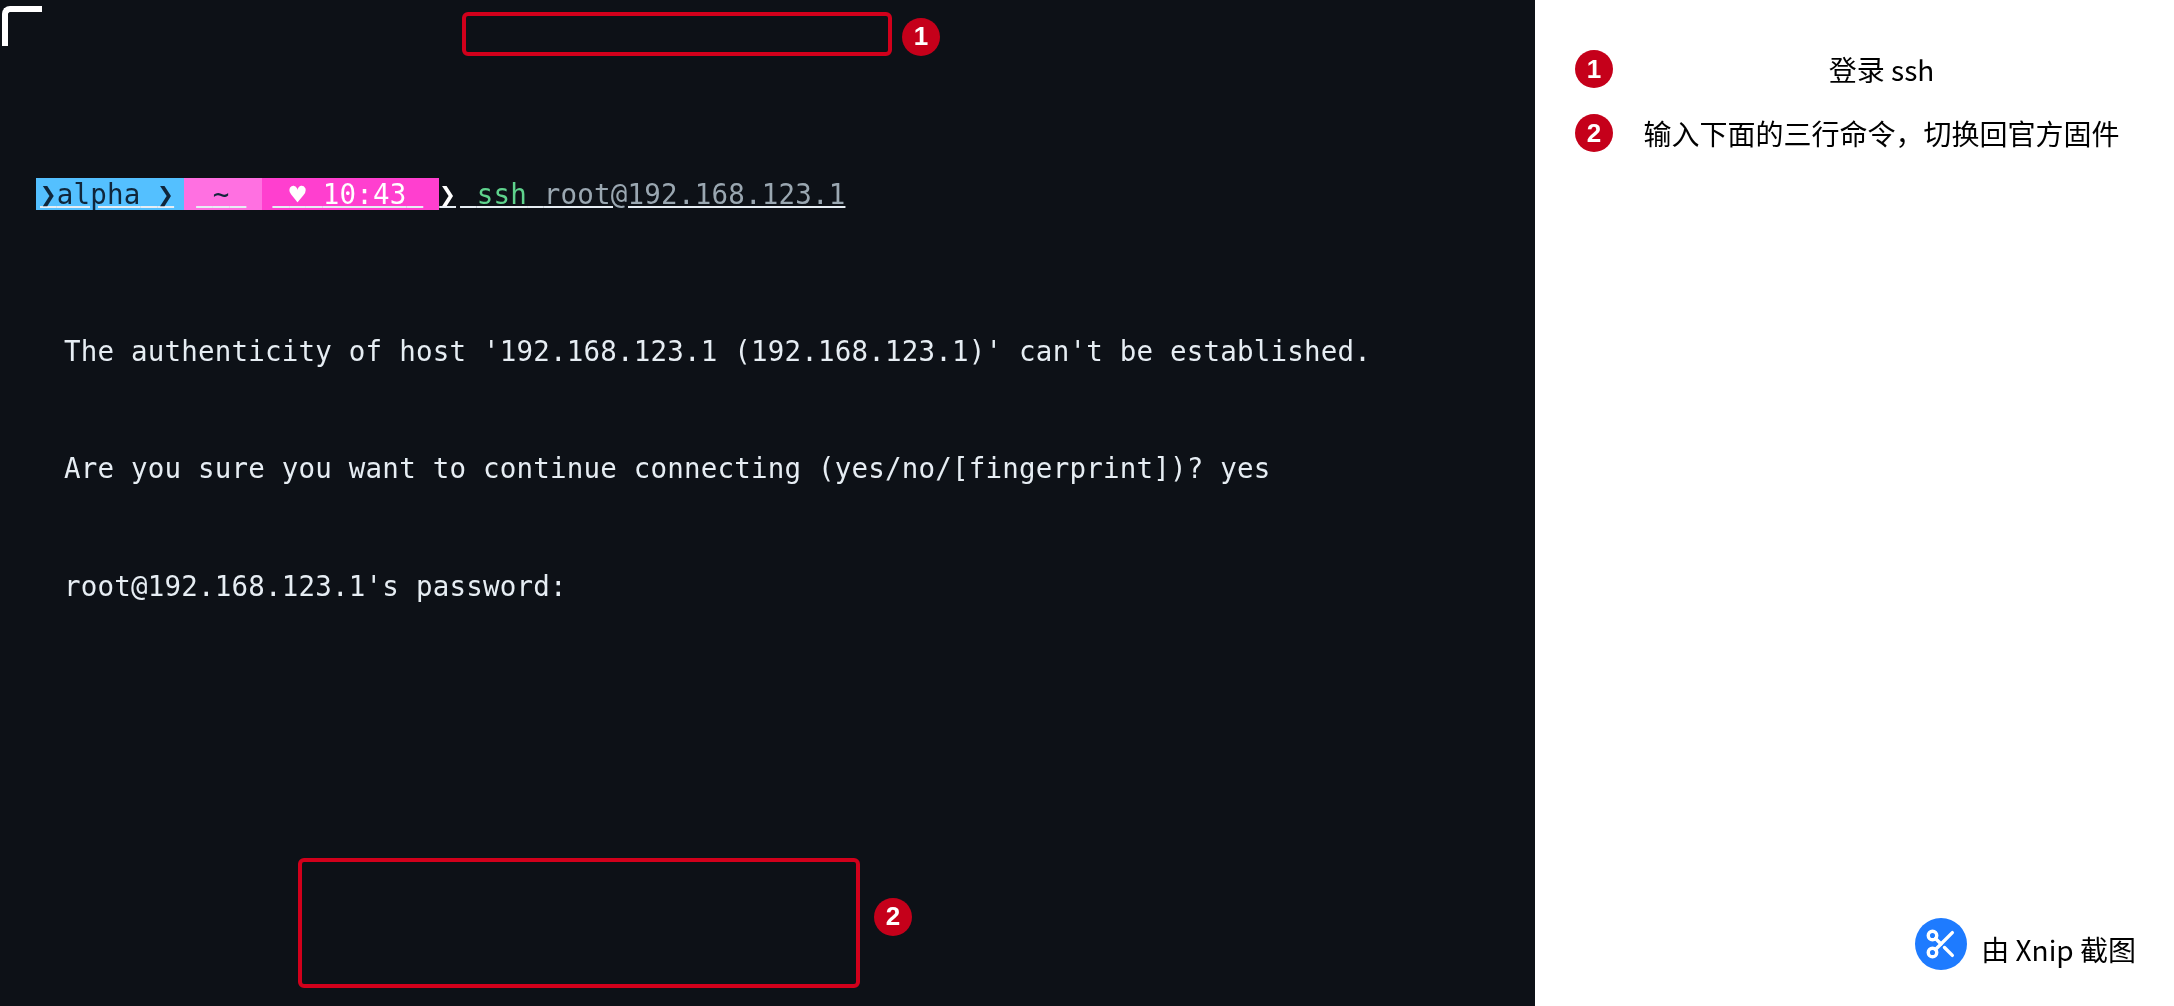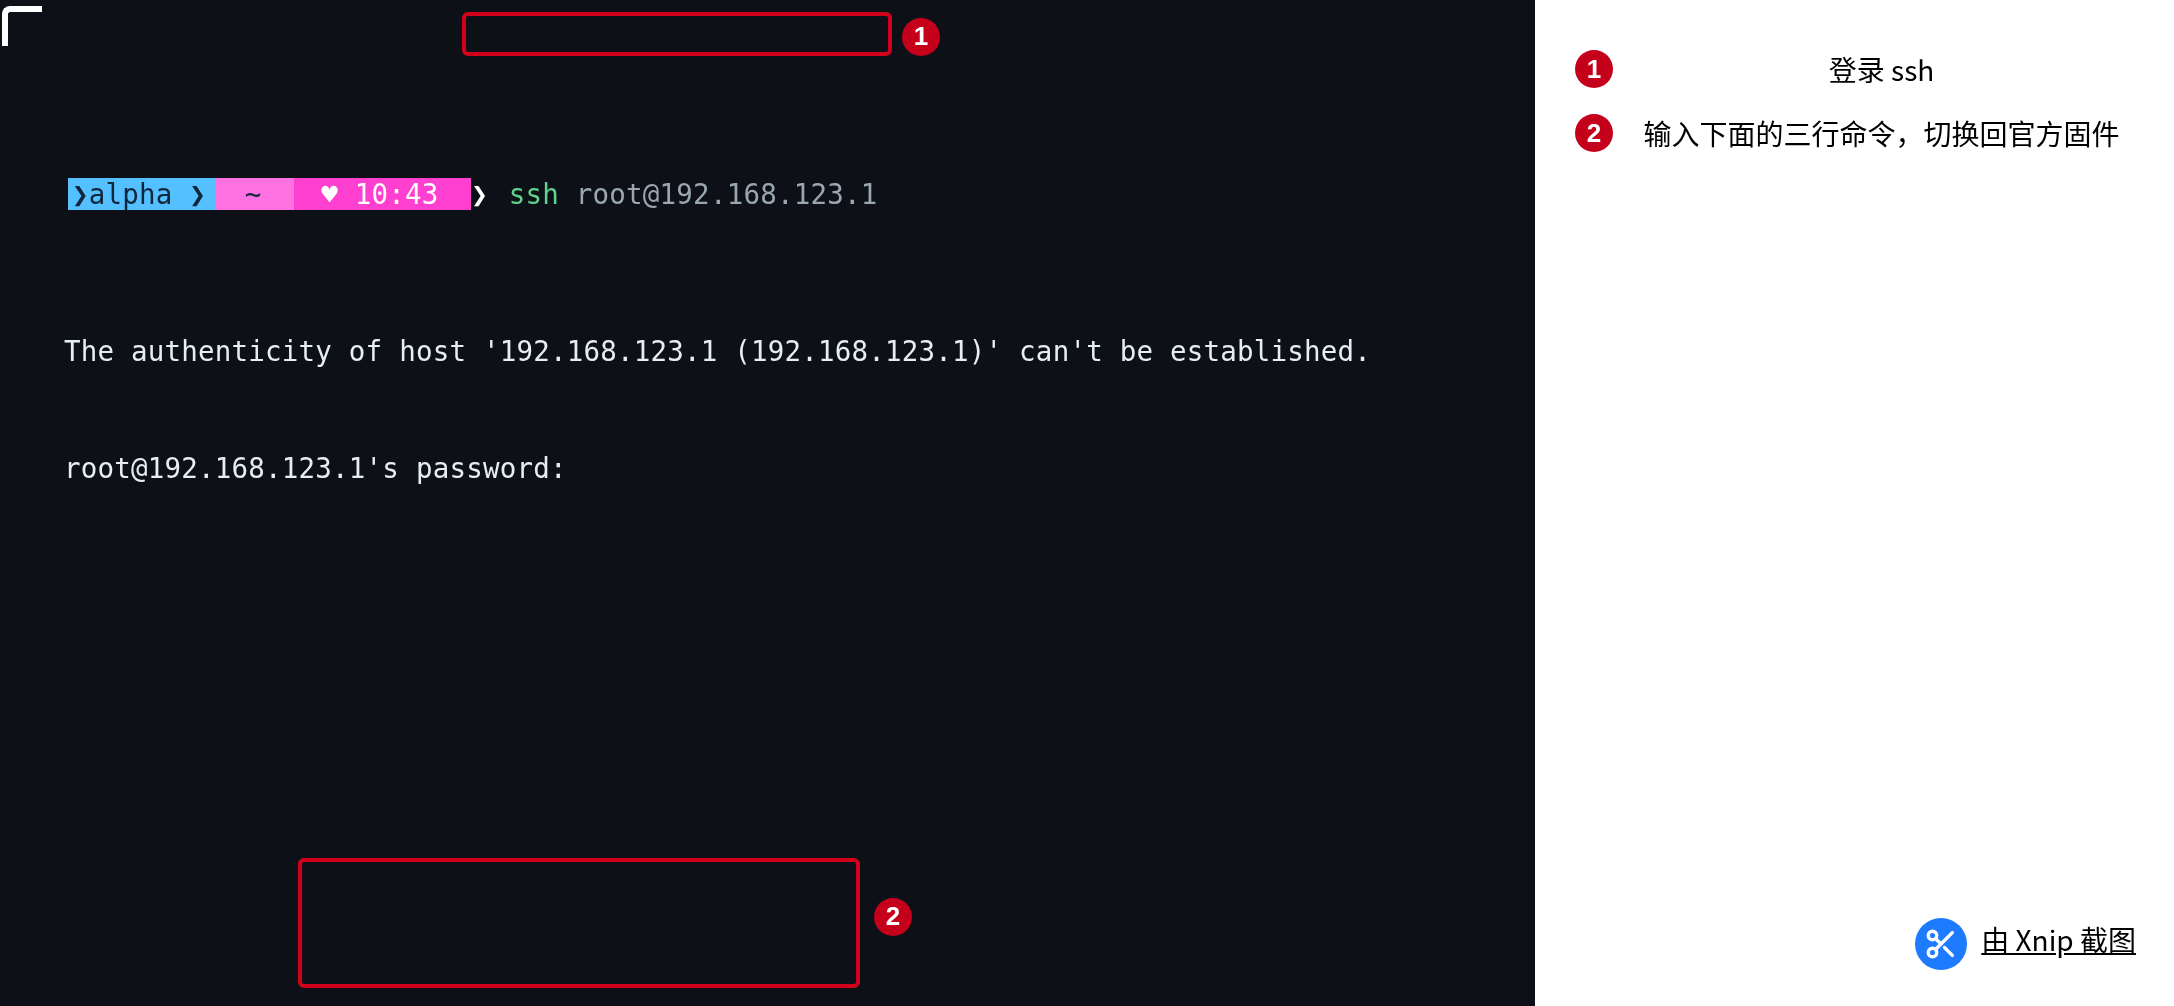--- a/index.html
+++ b/index.html
@@ -12,21 +12,21 @@
     color: #e6edf3;
     font-size: 27.5px;
     line-height: 39.2px;
     letter-spacing: 0.2px;
     padding: 18px 0 0 0;
     overflow: hidden;
     position: relative;
     white-space: pre;
   }
   .term .row { padding-left: 64px; }
-  .prompt-row { padding-left: 68px; }
+  .prompt-row { padding-left: 36px; text-decoration: underline; }
   .seg-host { background: #54c0ff; color: #10263a; padding: 0 10px 0 4px; }
   .seg-home { background: #ff70e1; color: #10263a; padding: 0 16px 0 12px; }
   .seg-time { background: #ff3fcf; color: #ffffff; padding: 0 16px 0 10px; }
   .seg-end  { background: transparent; color: #ffffff; padding: 0 4px 0 0; }
   .cmd-ssh  { color: #5fd38d; }
   .cmd-arg  { color: #9aa7b1; }
   .hl-box   { position: absolute; border: 4px solid #d1001b; border-radius: 6px; pointer-events: none; }
   .badge {
     position: absolute;
     width: 38px; height: 38px;
@@ -62,25 +62,24 @@
     font-size: 26px;
     display: flex; align-items: center; justify-content: center;
     margin-top: 2px;
   }
   .note-text { flex: 1; text-align: center; }
   .watermark {
     position: absolute;
     right: 38px;
     bottom: 36px;
     display: flex;
-    align-items: flex-start;
+    align-items: flex-end;
     gap: 14px;
     color: #000;
     font-size: 28px;
-    text-decoration: underline;
   }
   .wm-icon {
     width: 52px; height: 52px; border-radius: 50%;
     background: #1e7bff;
     display: flex; align-items: center; justify-content: center;
   }
   .wm-icon svg { width: 34px; height: 34px; }
 
   .corner-tl {
     position: absolute;
@@ -95,20 +94,21 @@
 </head>
 <body>
 
 <div class="wrap">
   <div class="term">
     <div class="corner-tl"></div>
 
     <div class="prompt-row"><span class="seg-host"><span>❯</span><span>alpha</span> <span>❯</span></span><span class="seg-home"> <span>~</span> </span><span class="seg-time"> <span>♥</span> <span>10:43</span> </span><span class="seg-end">❯</span> <span class="cmd-ssh">ssh</span> <span class="cmd-arg">root@192.168.123.1</span></div>
 
     <div class="row">The authenticity of host '192.168.123.1 (192.168.123.1)' can't be established.</div>
+    <div class="row">Are you sure you want to continue connecting (yes/no/[fingerprint])? yes</div>
     <div class="row">root@192.168.123.1's password:</div>
     <div class="row"> </div>
     
     
     
 
     
     
     
     

